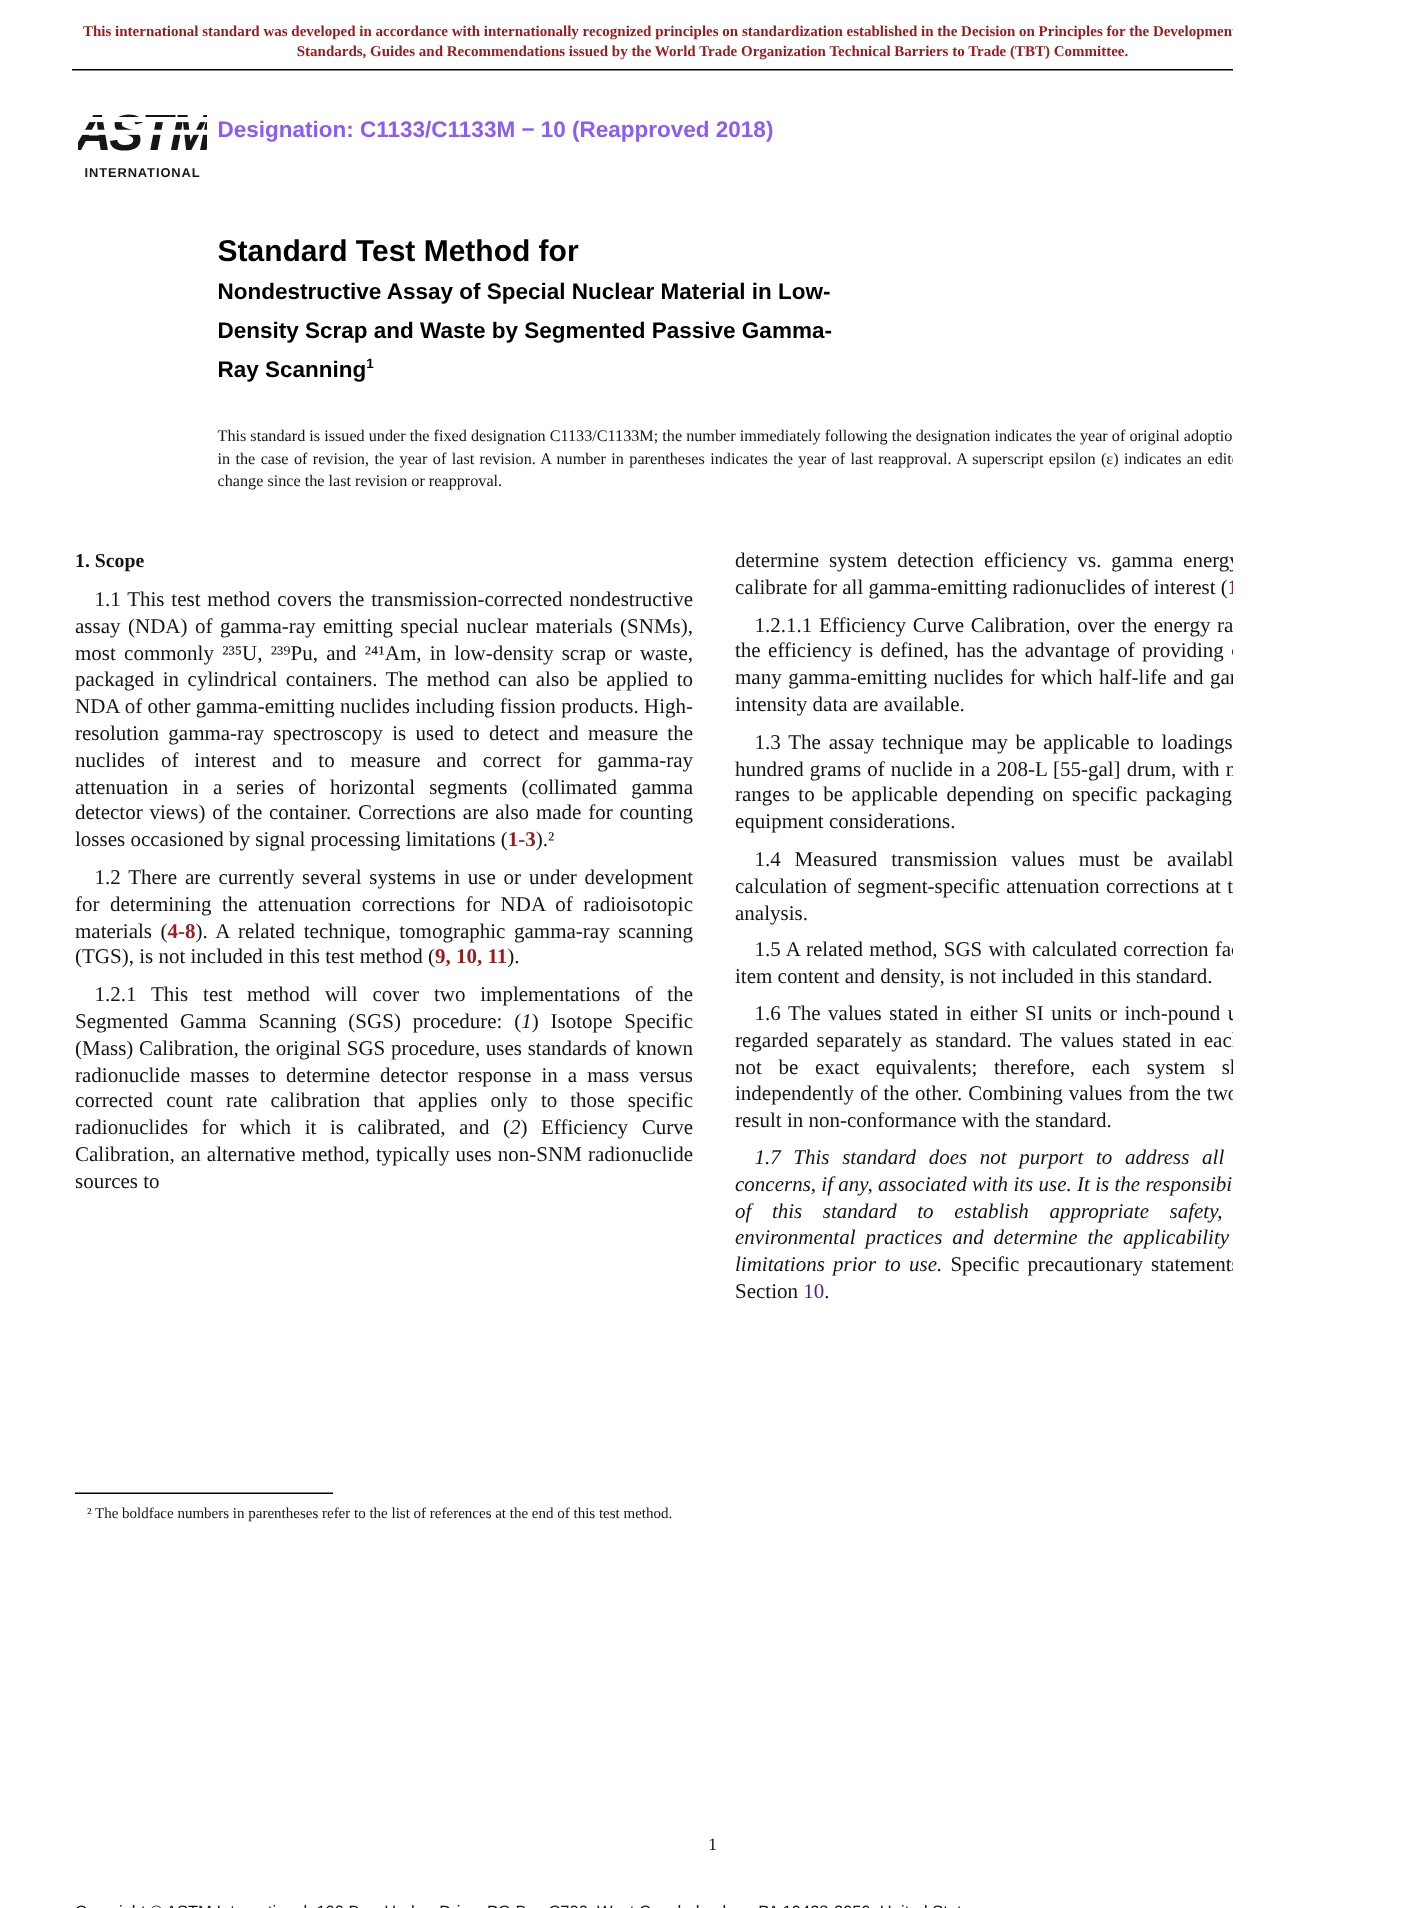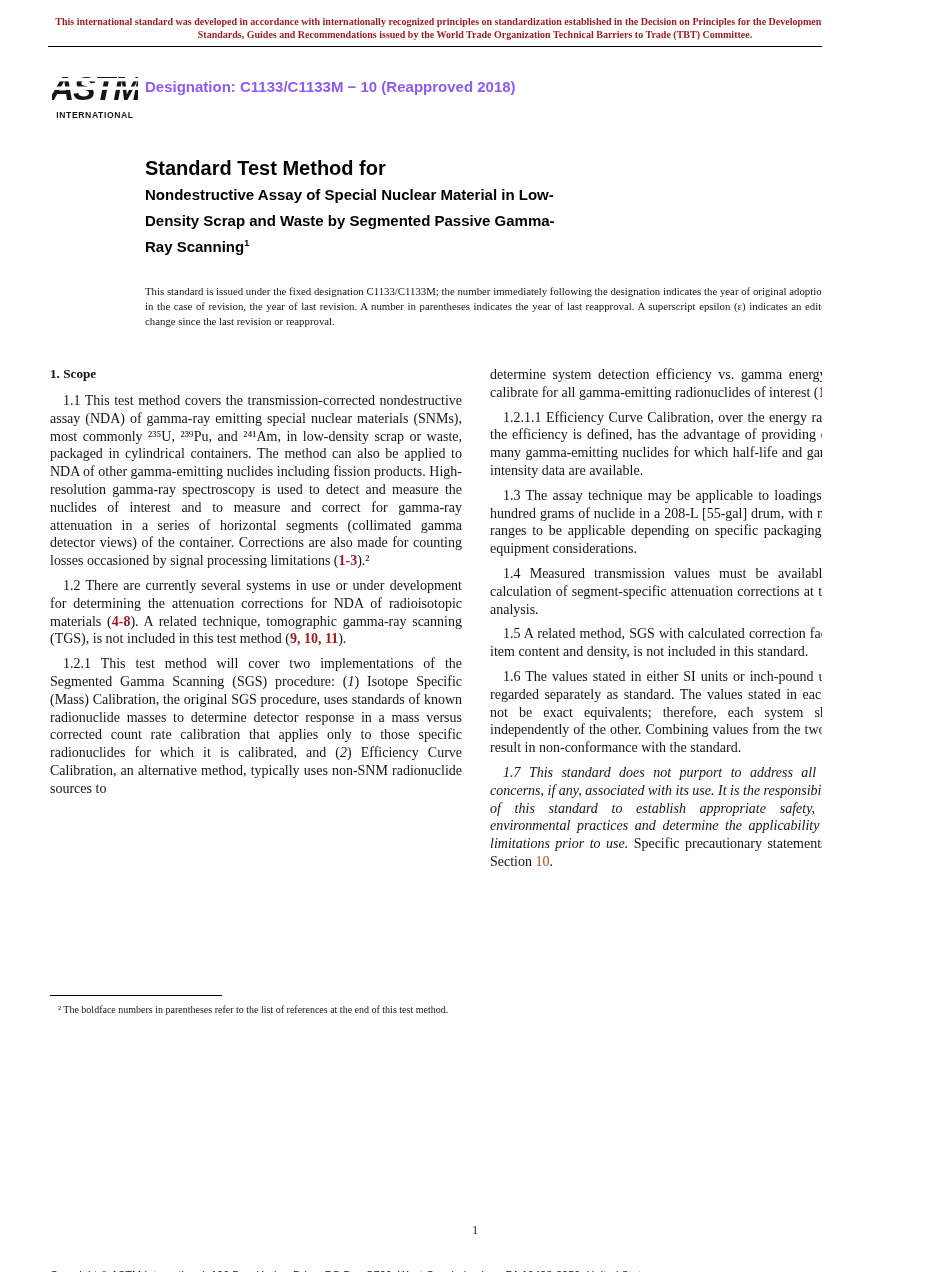--- a/index.html
+++ b/index.html
@@ -34,21 +34,21 @@
   .columns {
     position:absolute; left:50px; top:366px; width:852px; height:652px;
     display:flex; gap:28px; overflow:hidden;
   }
   .col { width:412px; }
   .col-left { display:flex; flex-direction:column; }
   .scope-h { font-size:13.2px; font-weight:bold; margin:0 0 10px 0; }
   .para { margin:0 0 7px 0; font-size:14px; line-height:17.8px; text-align:justify; text-indent:13px; }
   .para.no-indent { text-indent:0; }
   .ref { font-weight:bold; color:#9a1b1e; cursor:pointer; }
-  .lnk { color:#c2410c; cursor:pointer; }
+  .lnk { color:#4c1d95; cursor:pointer; }
   .it  { font-style:italic; }
   .sup { vertical-align:super; font-size:62%; line-height:0; }
 
   .footnotes { margin-top:auto; padding-top:4px; }
   .fn-rule { width:172px; border-top:1px solid #000; margin-bottom:7px; }
   .fn { margin:0 0 2px 0; font-size:10px; line-height:13.4px; text-align:justify; text-indent:8px; }
 
   .footer-copyright {
     position:absolute; left:50px; top:1269px; width:852px;
     font-family:"Liberation Sans", sans-serif; font-size:11px; color:#141414;

